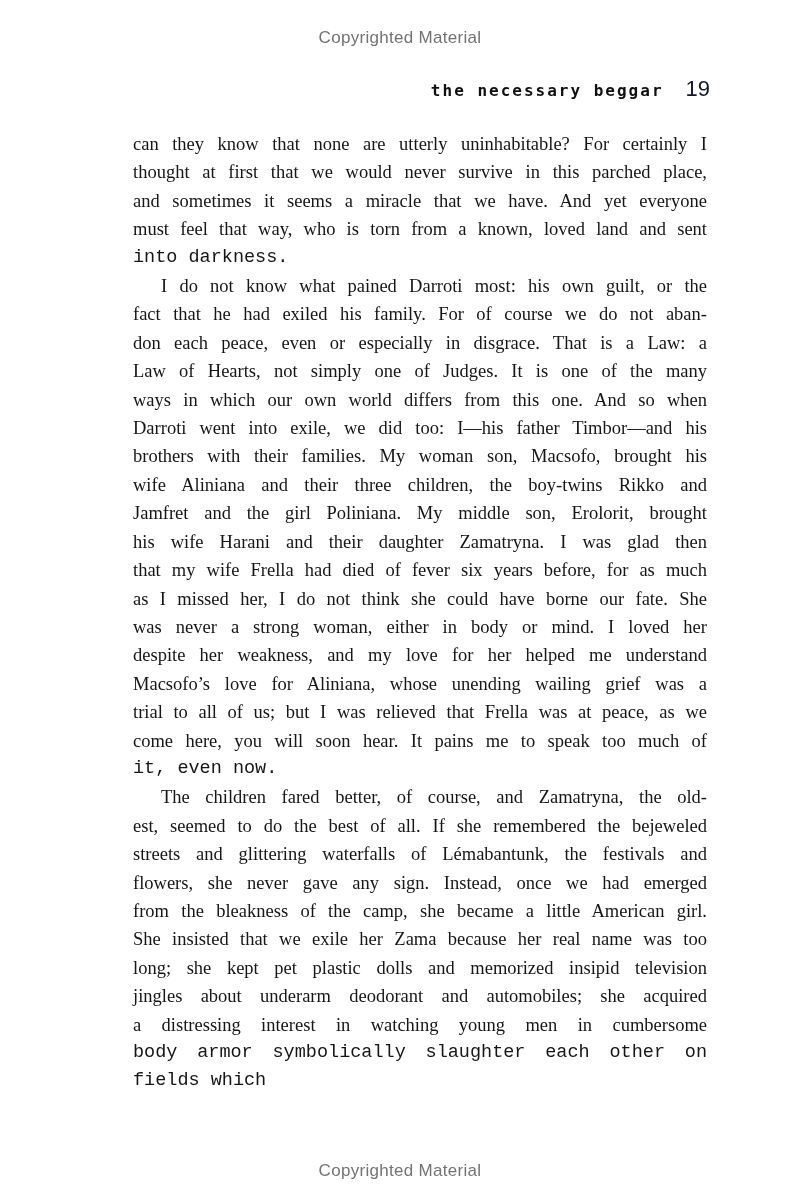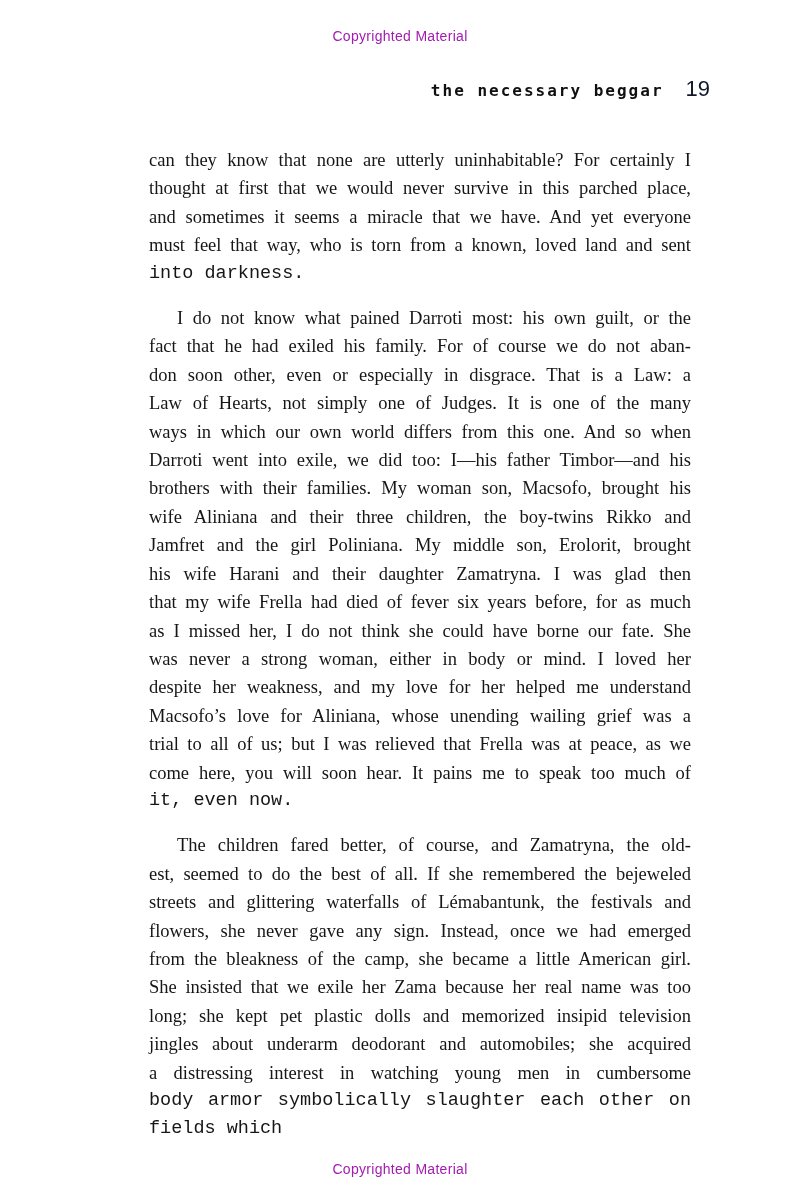--- a/index.html
+++ b/index.html
@@ -14,23 +14,23 @@
     overflow: hidden;
     font-family: "Liberation Serif", serif;
     color: #161616;
   }
   .copyright {
     position: absolute;
     left: 0;
     width: 100%;
     text-align: center;
     font-family: "Liberation Sans", sans-serif;
-    font-size: 14px;
+    font-size: 17px;
     letter-spacing: 0.3px;
-    color: #a21caf;
+    color: #737373;
   }
   .copyright.top { top: 28px; }
   .copyright.bottom { top: 1161px; }
 
   .page-header {
     position: absolute;
     top: 76px;
     left: 136px;
     width: 574px;
     display: flex;
@@ -51,21 +51,21 @@
     color: #0f172a;
   }
 
   .text-block {
     position: absolute;
     top: 130px;
     left: 133px;
     width: 574px;
     font-size: 18.5px;
   }
-  .paragraph { margin: 16px; }
+  .paragraph { margin: 0; }
   .line {
     line-height: 28.4px;
     text-align: justify;
     text-align-last: justify;
     white-space: normal;
   }
   .line.last {
     text-align-last: left;
     font-family: Liberation Mono, monospace;
   }
@@ -87,21 +87,21 @@
     <div class="paragraph">
       <div class="line">can they know that none are utterly uninhabitable? For certainly I</div>
       <div class="line">thought at first that we would never survive in this parched place,</div>
       <div class="line">and sometimes it seems a miracle that we have. And yet everyone</div>
       <div class="line">must feel that way, who is torn from a known, loved land and sent</div>
       <div class="line last">into darkness.</div>
     </div>
     <div class="paragraph">
       <div class="line indent">I do not know what pained Darroti most: his own guilt, or the</div>
       <div class="line">fact that he had exiled his family. For of course we do not aban-</div>
-      <div class="line">don soon other, even or especially in disgrace. That is a Law: a</div>
+      <div class="line">don each peace, even or especially in disgrace. That is a Law: a</div>
       <div class="line">Law of Hearts, not simply one of Judges. It is one of the many</div>
       <div class="line">ways in which our own world differs from this one. And so when</div>
       <div class="line">Darroti went into exile, we did too: I—his father Timbor—and his</div>
       <div class="line">brothers with their families. My woman son, Macsofo, brought his</div>
       <div class="line">wife Aliniana and their three children, the boy-twins Rikko and</div>
       <div class="line">Jamfret and the girl Poliniana. My middle son, Erolorit, brought</div>
       <div class="line">his wife Harani and their daughter Zamatryna. I was glad then</div>
       <div class="line">that my wife Frella had died of fever six years before, for as much</div>
       <div class="line">as I missed her, I do not think she could have borne our fate. She</div>
       <div class="line">was never a strong woman, either in body or mind. I loved her</div>

